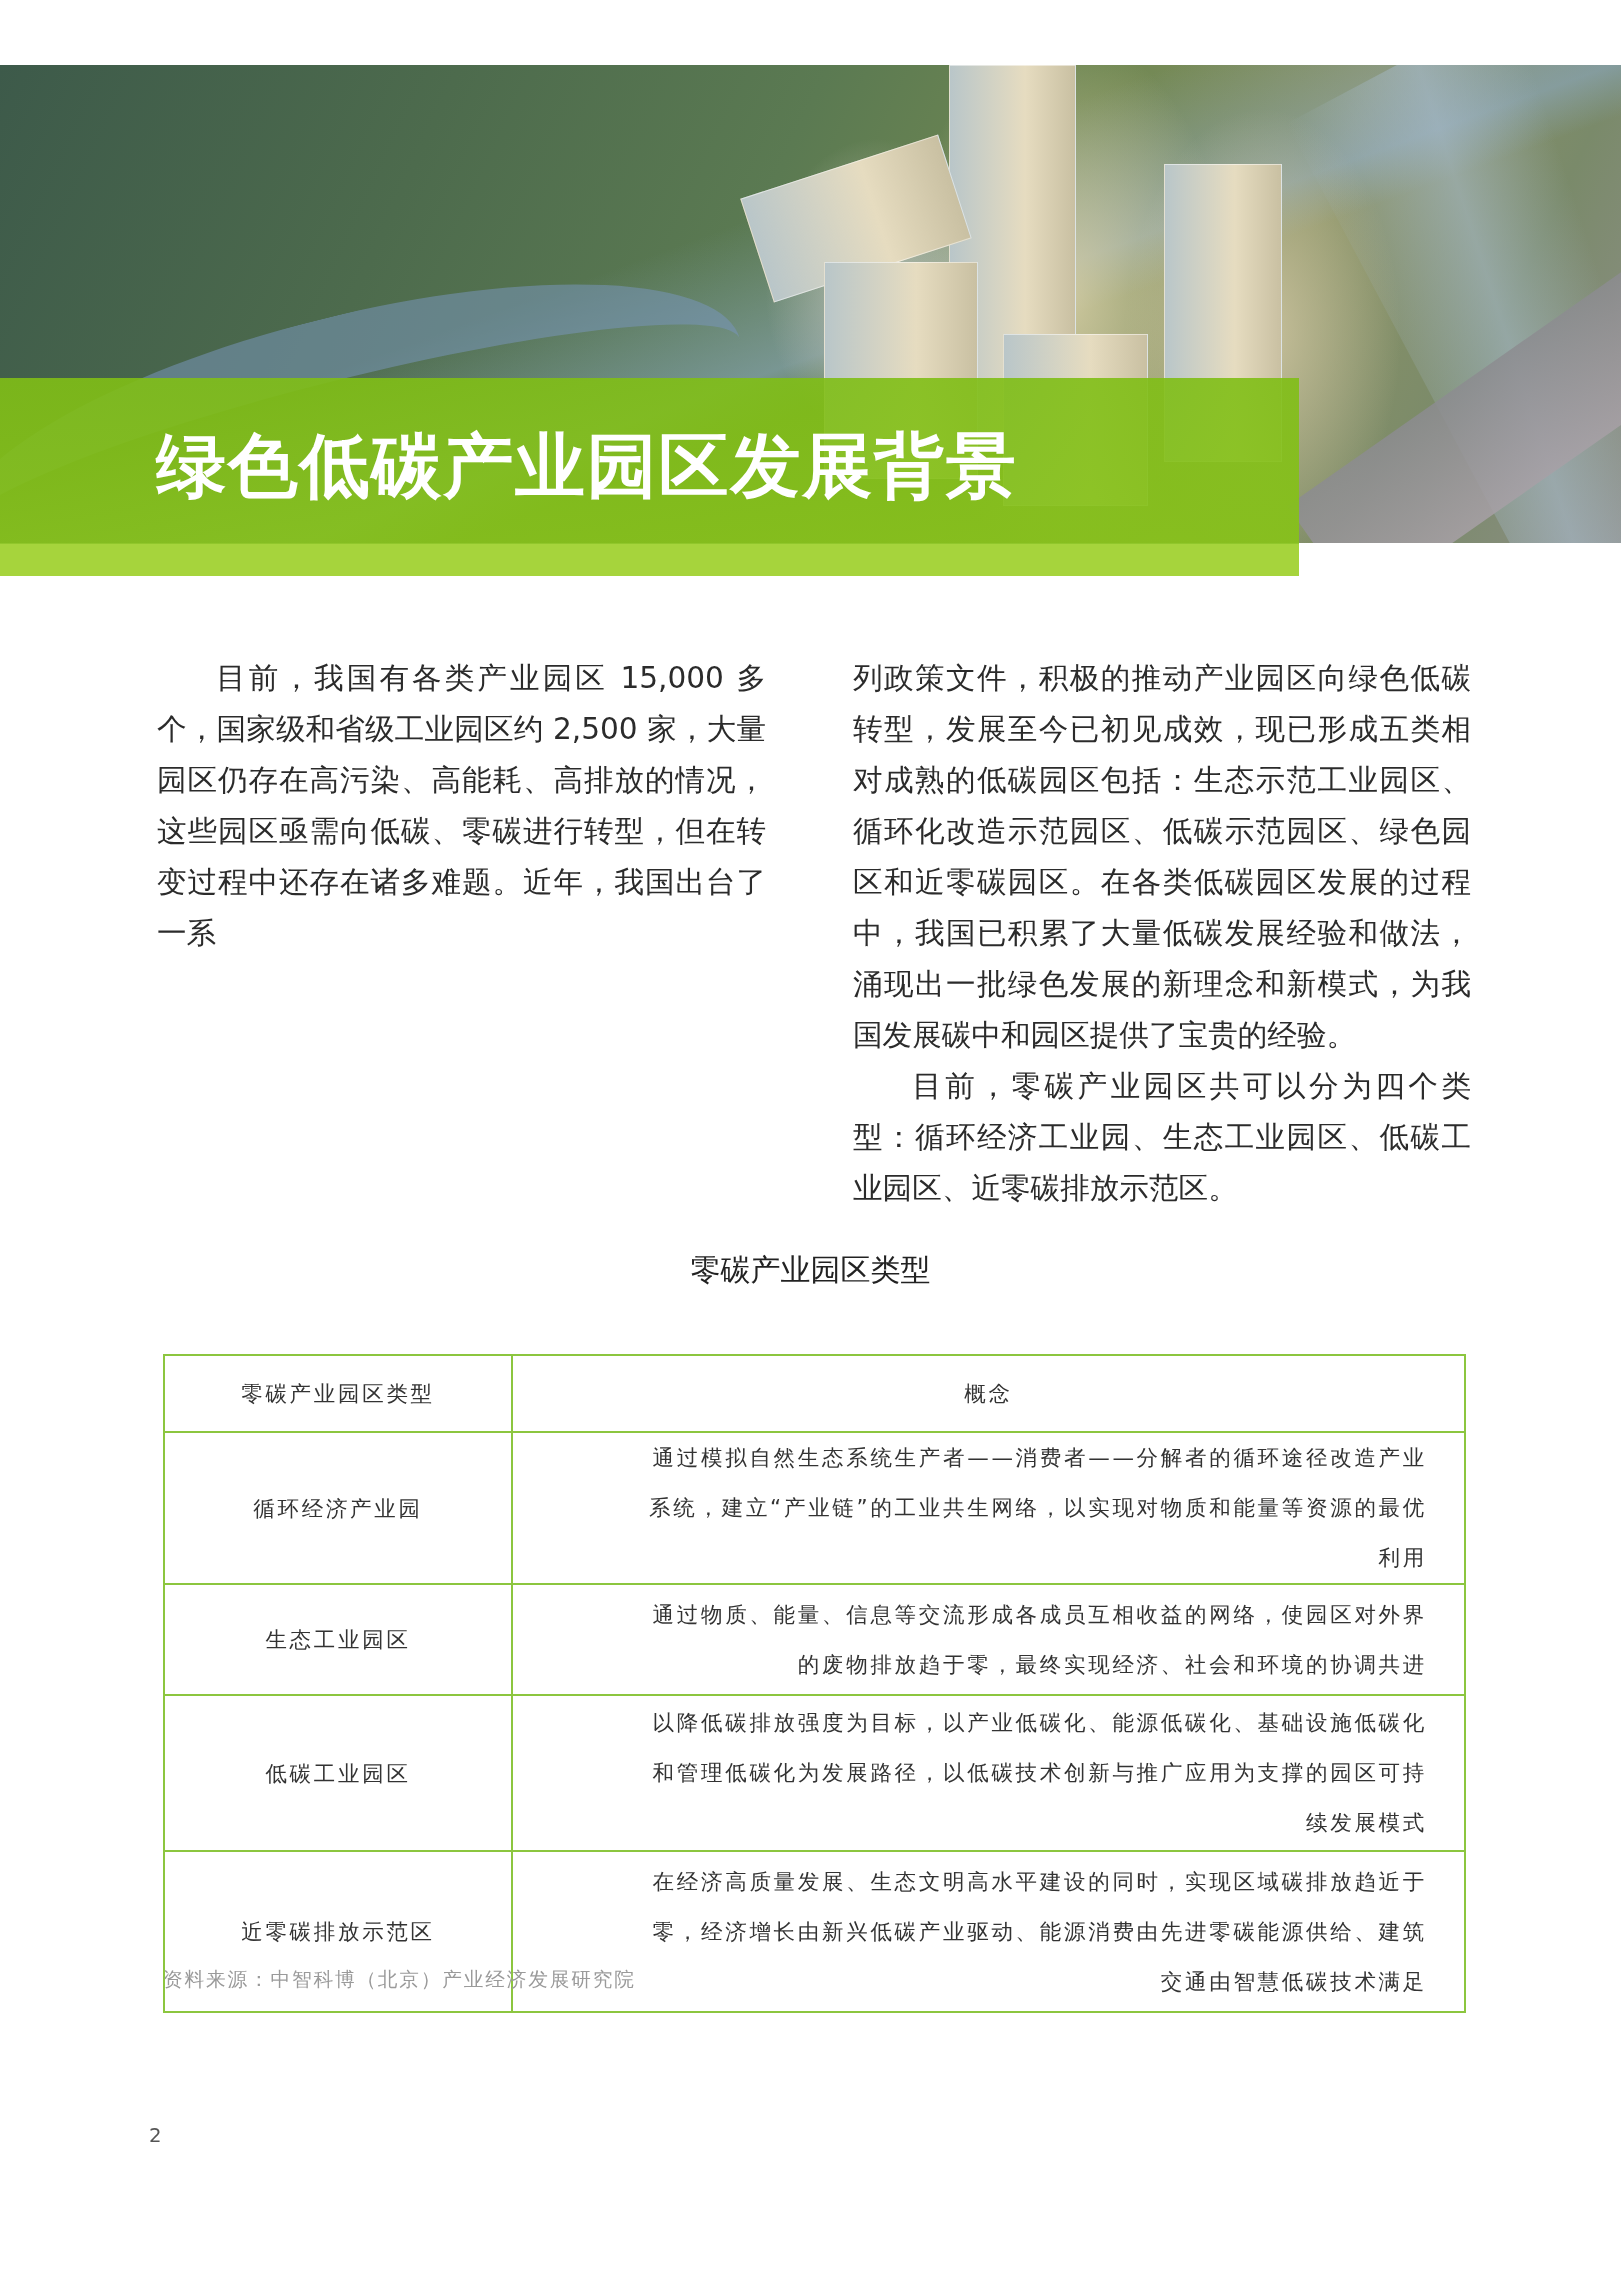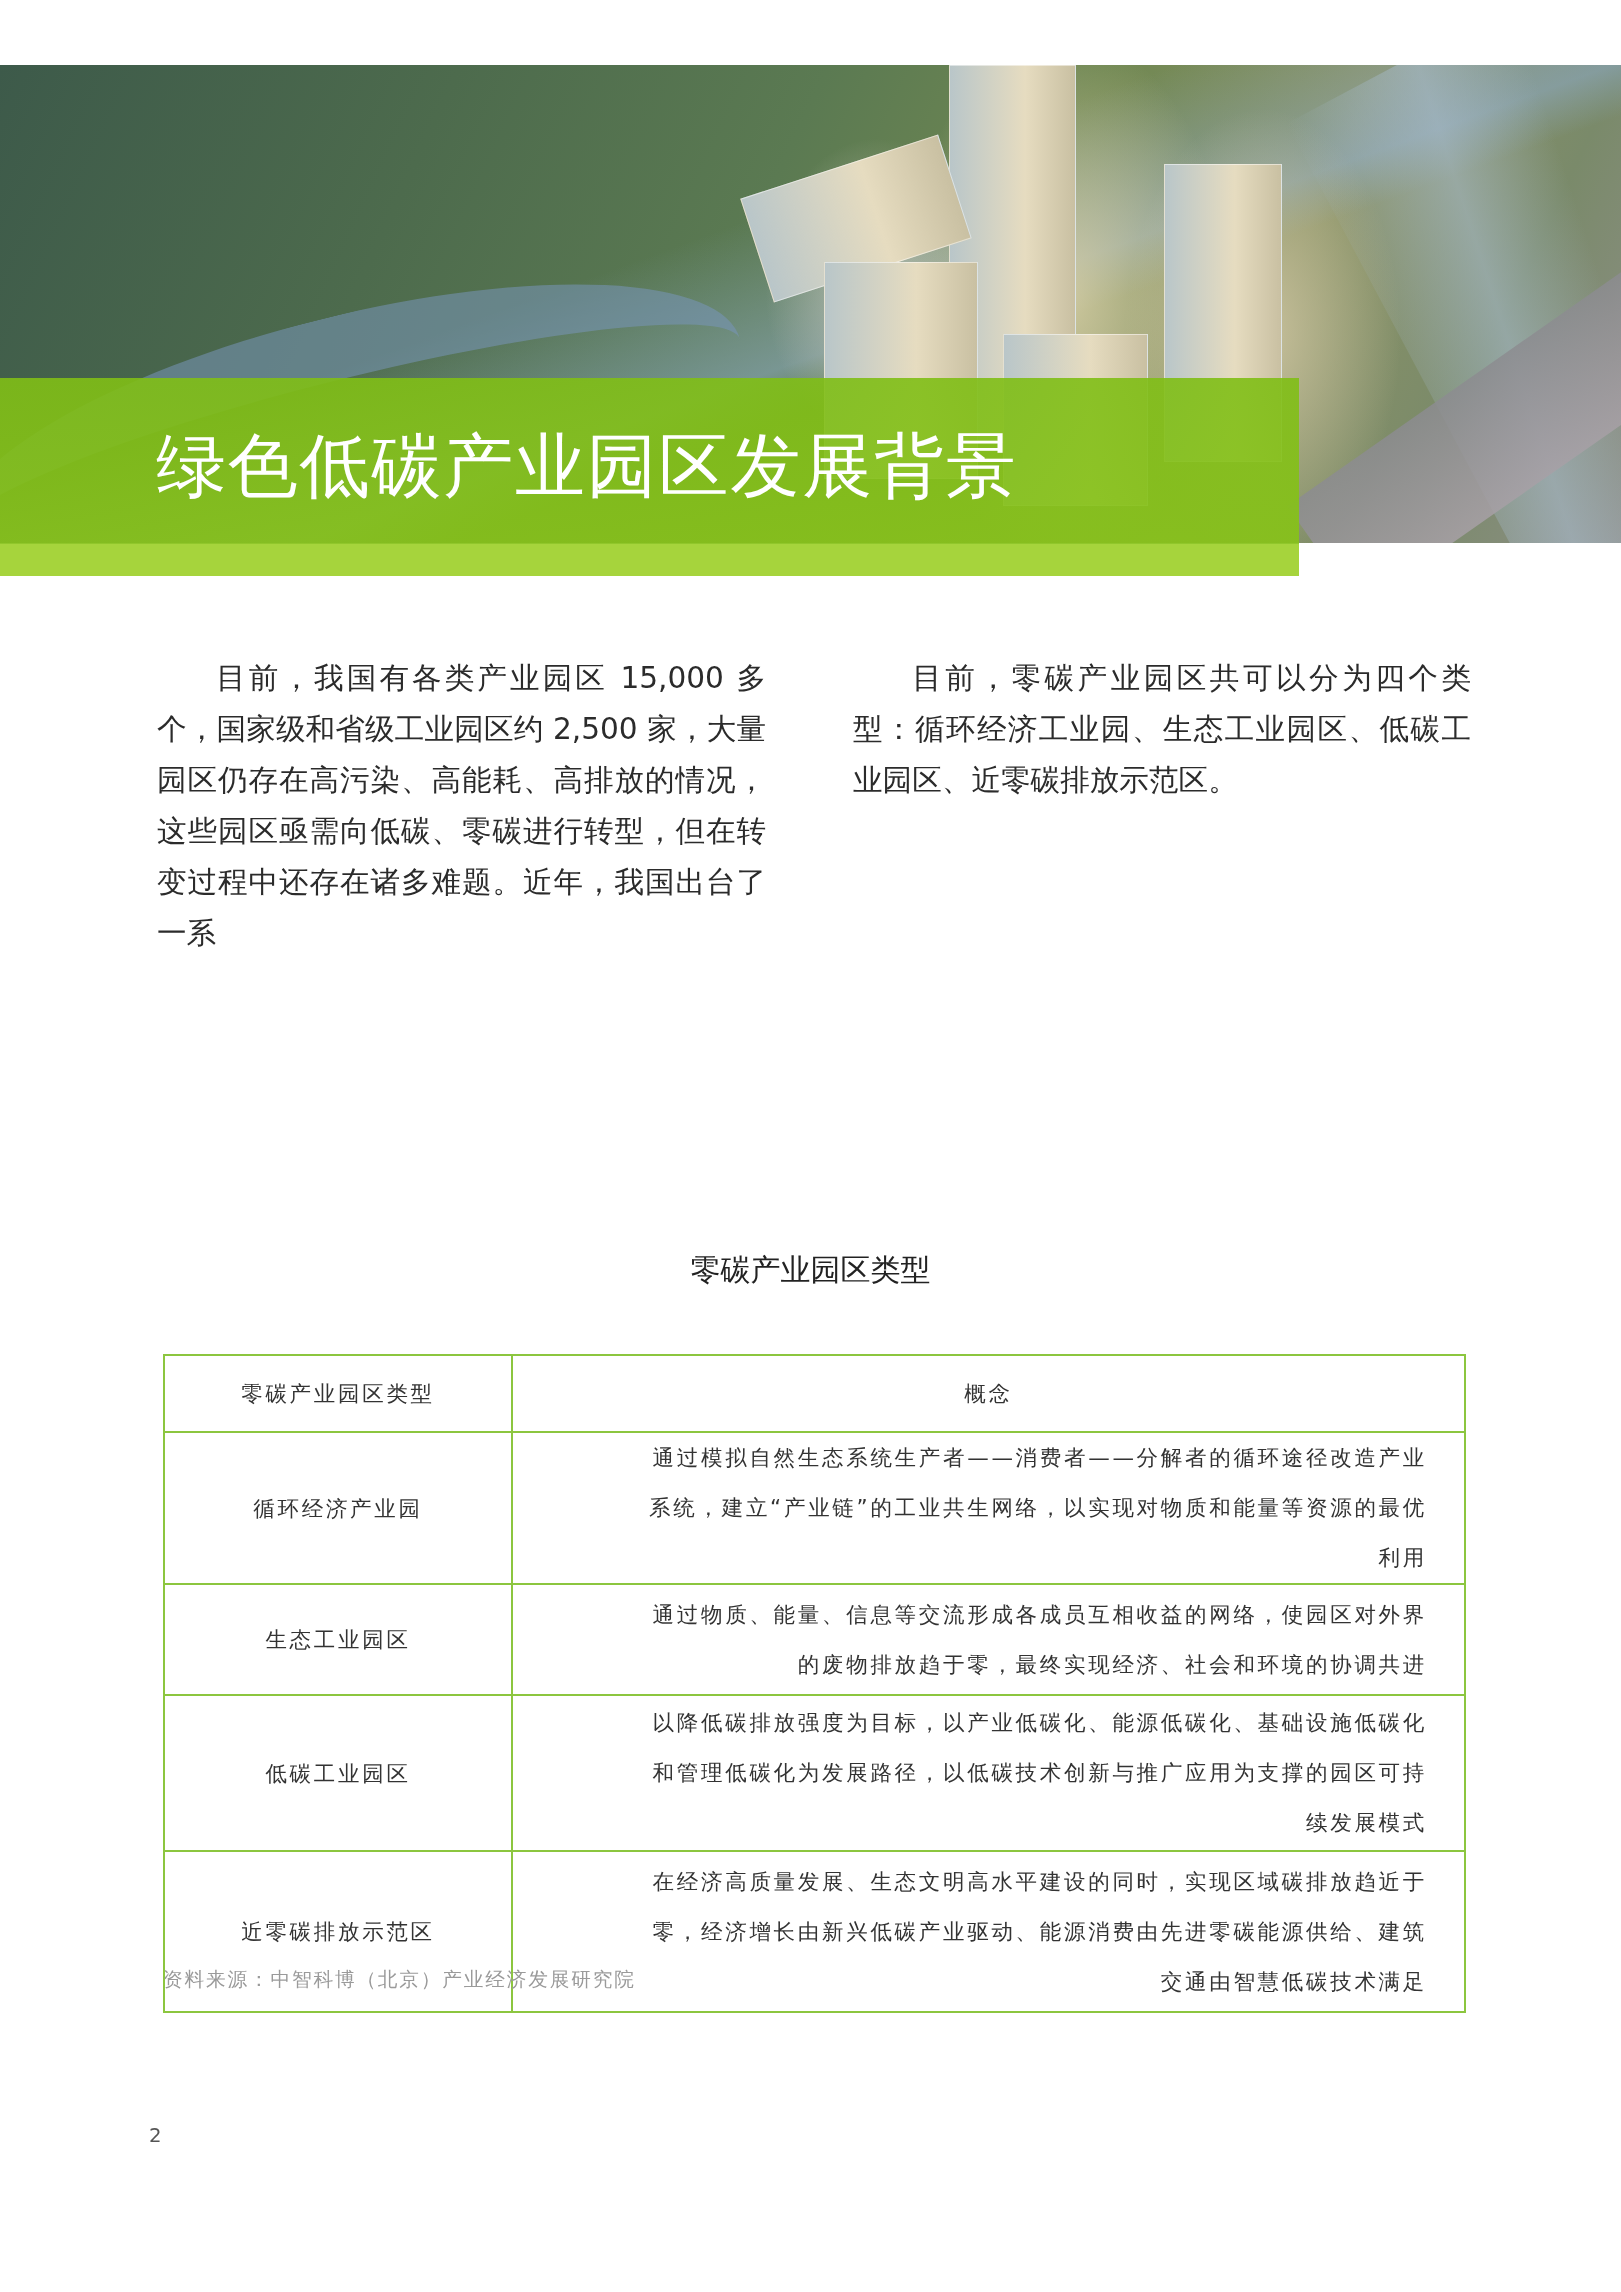--- a/index.html
+++ b/index.html
@@ -24,21 +24,21 @@
       border: 1.8px solid rgba(255,255,255,0.5); }
     .hero .road { position: absolute; left: 1281px; top: 296px; width: 466px; height: 125px;
       background: linear-gradient(180deg, #8c8c90, #a7a0a6); transform: rotate(-35deg); opacity: 0.85; }
 
     
     .band { position: absolute; left: 0; top: 378px; width: 1299px; height: 198px; }
     .band .overlay { position: absolute; left: 0; top: 0; width: 100%; height: 166px;
       background: linear-gradient(180deg, rgba(128,190,22,0.90), rgba(135,194,25,0.92)); }
     .band .strip { position: absolute; left: 0; top: 166px; width: 100%; height: 32px; background: #a6d43c; }
     .band .title { position: absolute; left: 156px; top: 43px; font-size: 70px; line-height: 90px;
-      font-weight: normal; color: #ffffff; letter-spacing: 1.8px;
+      font-weight: bold; color: #ffffff; letter-spacing: 1.8px;
       font-family: "DejaVu Sans", "Liberation Sans", sans-serif; }
 
     
     .col { position: absolute; top: 653px; font-size: 29.6px; line-height: 51px; color: #2b2b2b;
       text-align: justify; }
     .col.left { left: 157px; width: 609px; }
     .col.right { left: 853px; width: 618px; }
     .col p { margin: 0; }
     .col p.indent { text-indent: 2em; }
 
@@ -77,20 +77,21 @@
   <div class="overlay"></div>
   <div class="strip"></div>
   <div class="title">绿色低碳产业园区发展背景</div>
 </div>
 
 <div class="col left">
   <p class="indent">目前，我国有各类产业园区 15,000 多个，国家级和省级工业园区约 2,500 家，大量园区仍存在高污染、高能耗、高排放的情况，这些园区亟需向低碳、零碳进行转型，但在转变过程中还存在诸多难题。近年，我国出台了一系</p>
 </div>
 
 <div class="col right">
+  <p>列政策文件，积极的推动产业园区向绿色低碳转型，发展至今已初见成效，现已形成五类相对成熟的低碳园区包括：生态示范工业园区、循环化改造示范园区、低碳示范园区、绿色园区和近零碳园区。在各类低碳园区发展的过程中，我国已积累了大量低碳发展经验和做法，涌现出一批绿色发展的新理念和新模式，为我国发展碳中和园区提供了宝贵的经验。</p>
   <p class="indent">目前，零碳产业园区共可以分为四个类型：循环经济工业园、生态工业园区、低碳工业园区、近零碳排放示范区。</p>
 </div>
 
 <div class="table-title">零碳产业园区类型</div>
 
 <table class="types">
   <tbody>
       <tr>
     <th>零碳产业园区类型</th>
     <th>概念</th>

